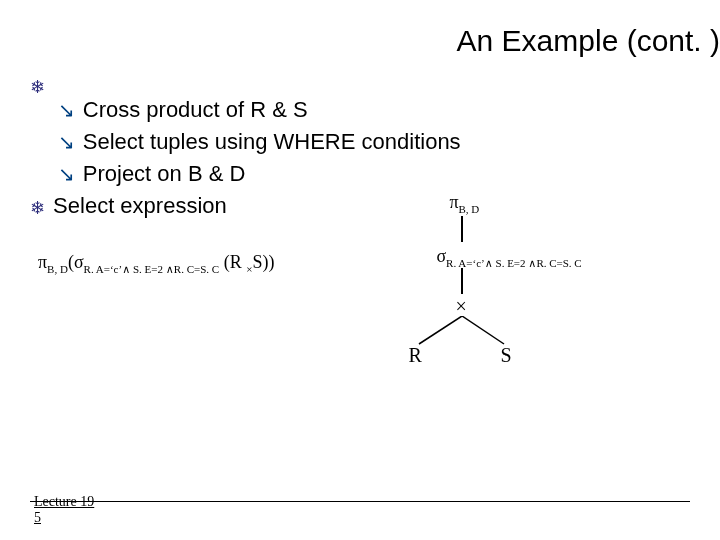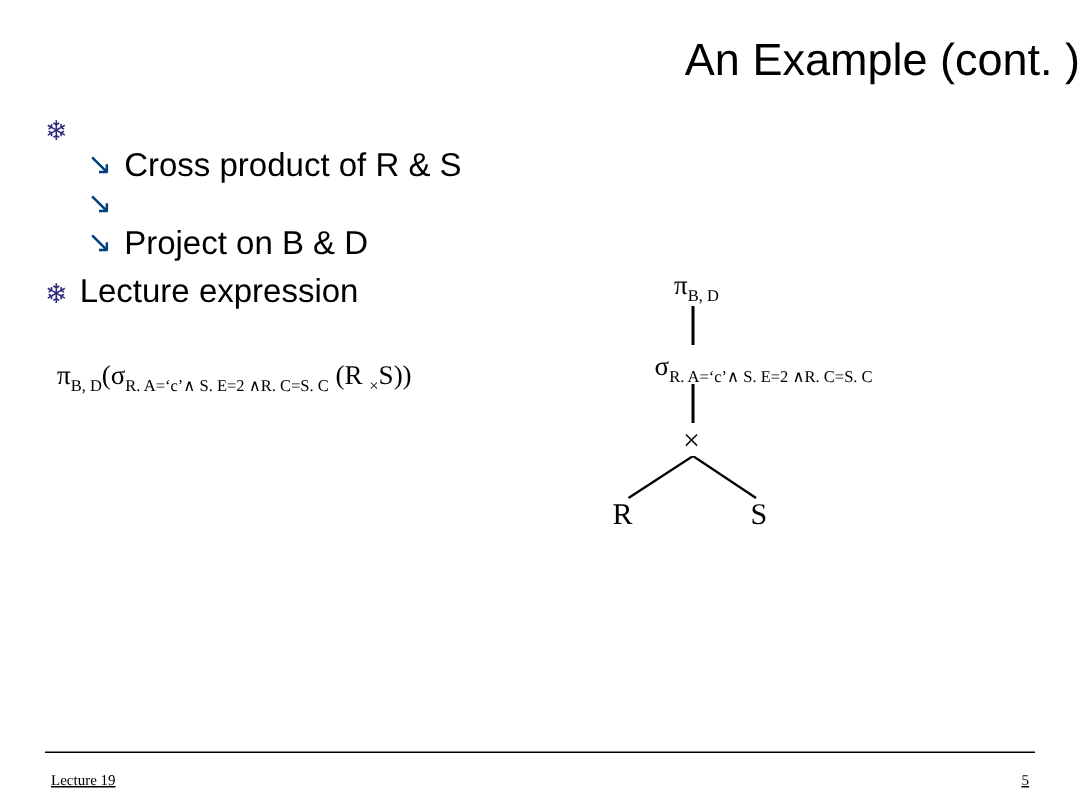--- a/index.html
+++ b/index.html
@@ -52,22 +52,23 @@
   .line { position: absolute; background: #000; }
   .footer {
     position: absolute;
     bottom: 14px;
     left: 0;
     width: 100%;
     padding: 0 34px;
     display: flex;
     justify-content: space-between;
     font-family: "Times New Roman", serif;
-    font-size: 10px;
+    font-size: 14px;
     text-decoration: underline;
+    flex-direction: column;
   }
   .hr {
     position: absolute;
     left: 30px;
     right: 30px;
     bottom: 38px;
     border-top: 1px solid #000;
   }
 </style>
 </head>
@@ -78,28 +79,29 @@
 <div class="content">
   <div class="bullet-row">
     <span class="snow">❄</span>
   </div>
   <div class="bullet-row">
     <span class="arrow">↘</span>
     <span>Cross product of R &amp; S</span>
   </div>
   <div class="bullet-row">
     <span class="arrow">↘</span>
+    <span>Select tuples using WHERE conditions</span>
   </div>
   <div class="bullet-row">
     <span class="arrow">↘</span>
     <span>Project on B &amp; D</span>
   </div>
   <div class="bullet-row">
     <span class="snow">❄</span>
-    <span>Lecture expression</span>
+    <span>Select expression</span>
   </div>
 </div>
 
 <div class="formula-row">
 
   <div class="formula-inline">
     <span>π</span><span class="sub">B, D</span><span>(</span><span>σ</span><span class="sub">R. A=‘c’</span><span class="sub">∧</span><span class="sub"> S. E=2 </span><span class="sub">∧</span><span class="sub">R. C=S. C</span><span> (R </span><span class="sub">×</span><span>S))</span>
   </div>
 
   <div class="tree">

